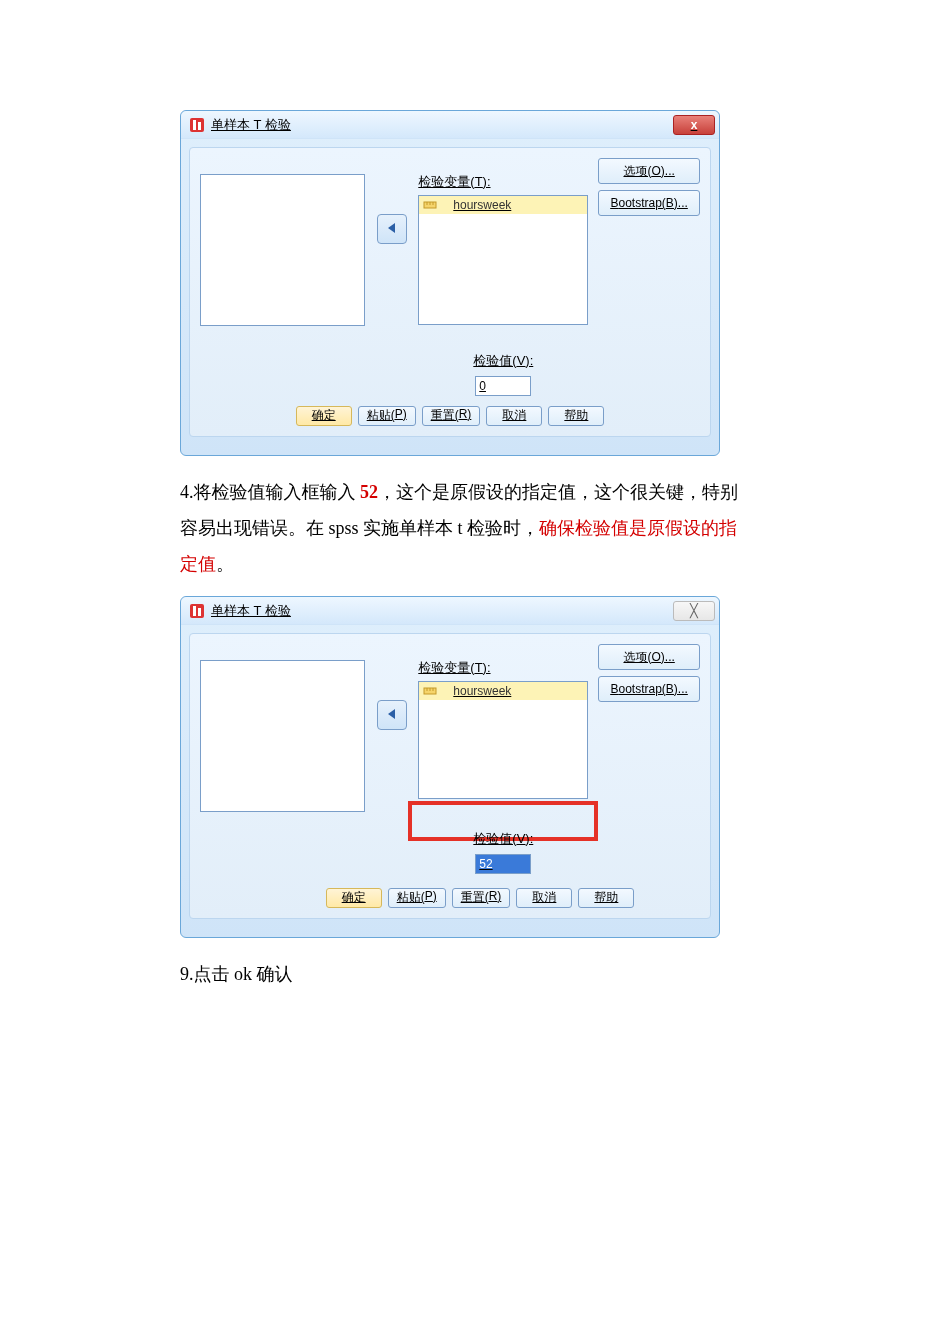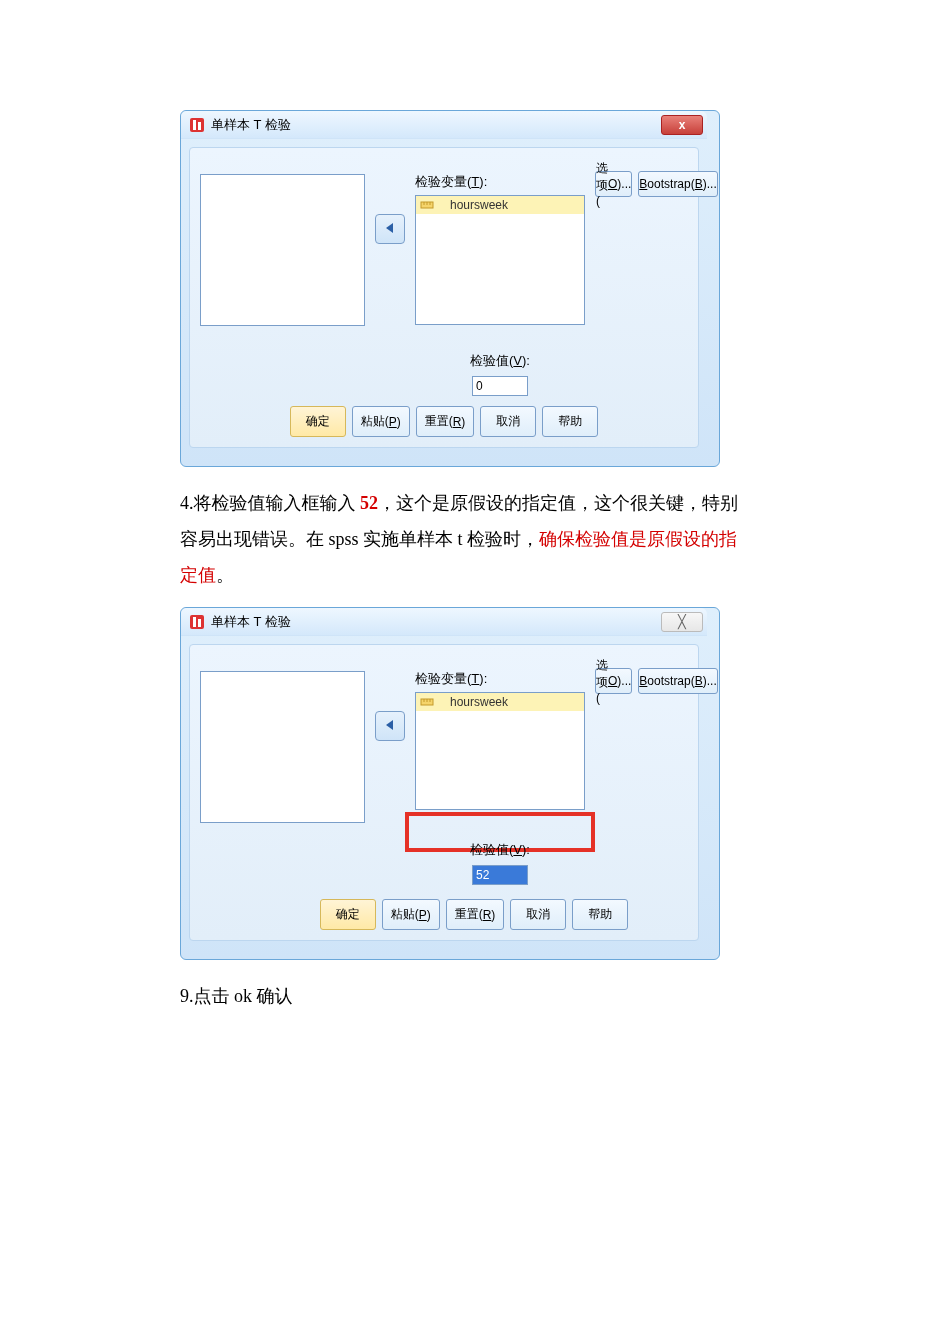--- a/index.html
+++ b/index.html
@@ -12,22 +12,23 @@
     width: 945px;
     padding: 110px 0 0 180px;
   }
 
   
   .dialog {
     width: 540px;
     border: 1px solid #6aa7d9;
     border-radius: 6px;
     background: linear-gradient(#dfeffc, #cfe4f8);
-    padding: 0 12px 10px 0;
+    padding: 0 0 10px 0;
     margin-bottom: 18px;
+    text-decoration: underline;
   }
   .titlebar {
     display: flex;
     align-items: center;
     justify-content: space-between;
     height: 28px;
     padding: 0 4px 0 8px;
     background: linear-gradient(#eef7ff, #d4e8fb);
     border-bottom: 1px solid #cfe4f8;
     border-radius: 6px 6px 0 0;
@@ -86,45 +87,45 @@
   .target-list {
     width: 170px; height: 130px; background:#fff; border:1px solid #7a9ec9;
     padding:0;
   }
   .list-item {
     display:flex; align-items:center; gap:16px;
     background:#fdf3b6; padding:2px 4px; font-size:12px; color:#333;
   }
   .ruler-icon { width:14px; height:14px; display:inline-flex; }
   .col-far {
-    width: 110px; display:flex; flex-direction:row; gap:6px; margin-top: 15px;
+    width: 110px; display:flex; flex-direction:column; gap:6px; margin-top: 2px;
   }
   .side-btn {
     height: 26px; border:1px solid #7a9ec9; border-radius:3px;
     background: linear-gradient(#f3f9ff,#dfeefa);
     font-size:12px; display:flex; align-items:center; justify-content:center;
   }
 
   .row-testval { display:flex; align-items:center; gap:6px; margin-top:6px; margin-left: 211px; flex-direction: column; }
   .testval-input {
     width: 56px; height: 20px; border:1px solid #7a9ec9; background:#fff;
     font-size:12px; padding:1px 3px; color:#000;
   }
   .testval-input.sel { background:#3a7ad9; color:#fff; }
   .highlight-box {
     position:absolute; border:4px solid #e53127; pointer-events:none;
   }
   .row-testval-wrap { position:relative; padding:4px 0; }
 
   .btn-row { display:flex; gap:6px; justify-content:center; margin-top:10px; }
   .dlg-btn {
-    min-width: 56px; height:31px; padding:0 8px;
+    min-width: 56px; height:20px; padding:0 8px;
     border:1px solid #7a9ec9; border-radius:3px;
     background: linear-gradient(#f3f9ff,#dfeefa);
-    font-size:12px; display:flex; align-items:center; justify-content:center;
+    font-size:12px; display:flex; justify-content:center;
   }
   .dlg-btn.primary {
     background: linear-gradient(#fff4d6,#ffe9a6);
     border-color:#d6b85a;
   }
 
   
   .para {
     width: 560px;
     font-size: 18px;

